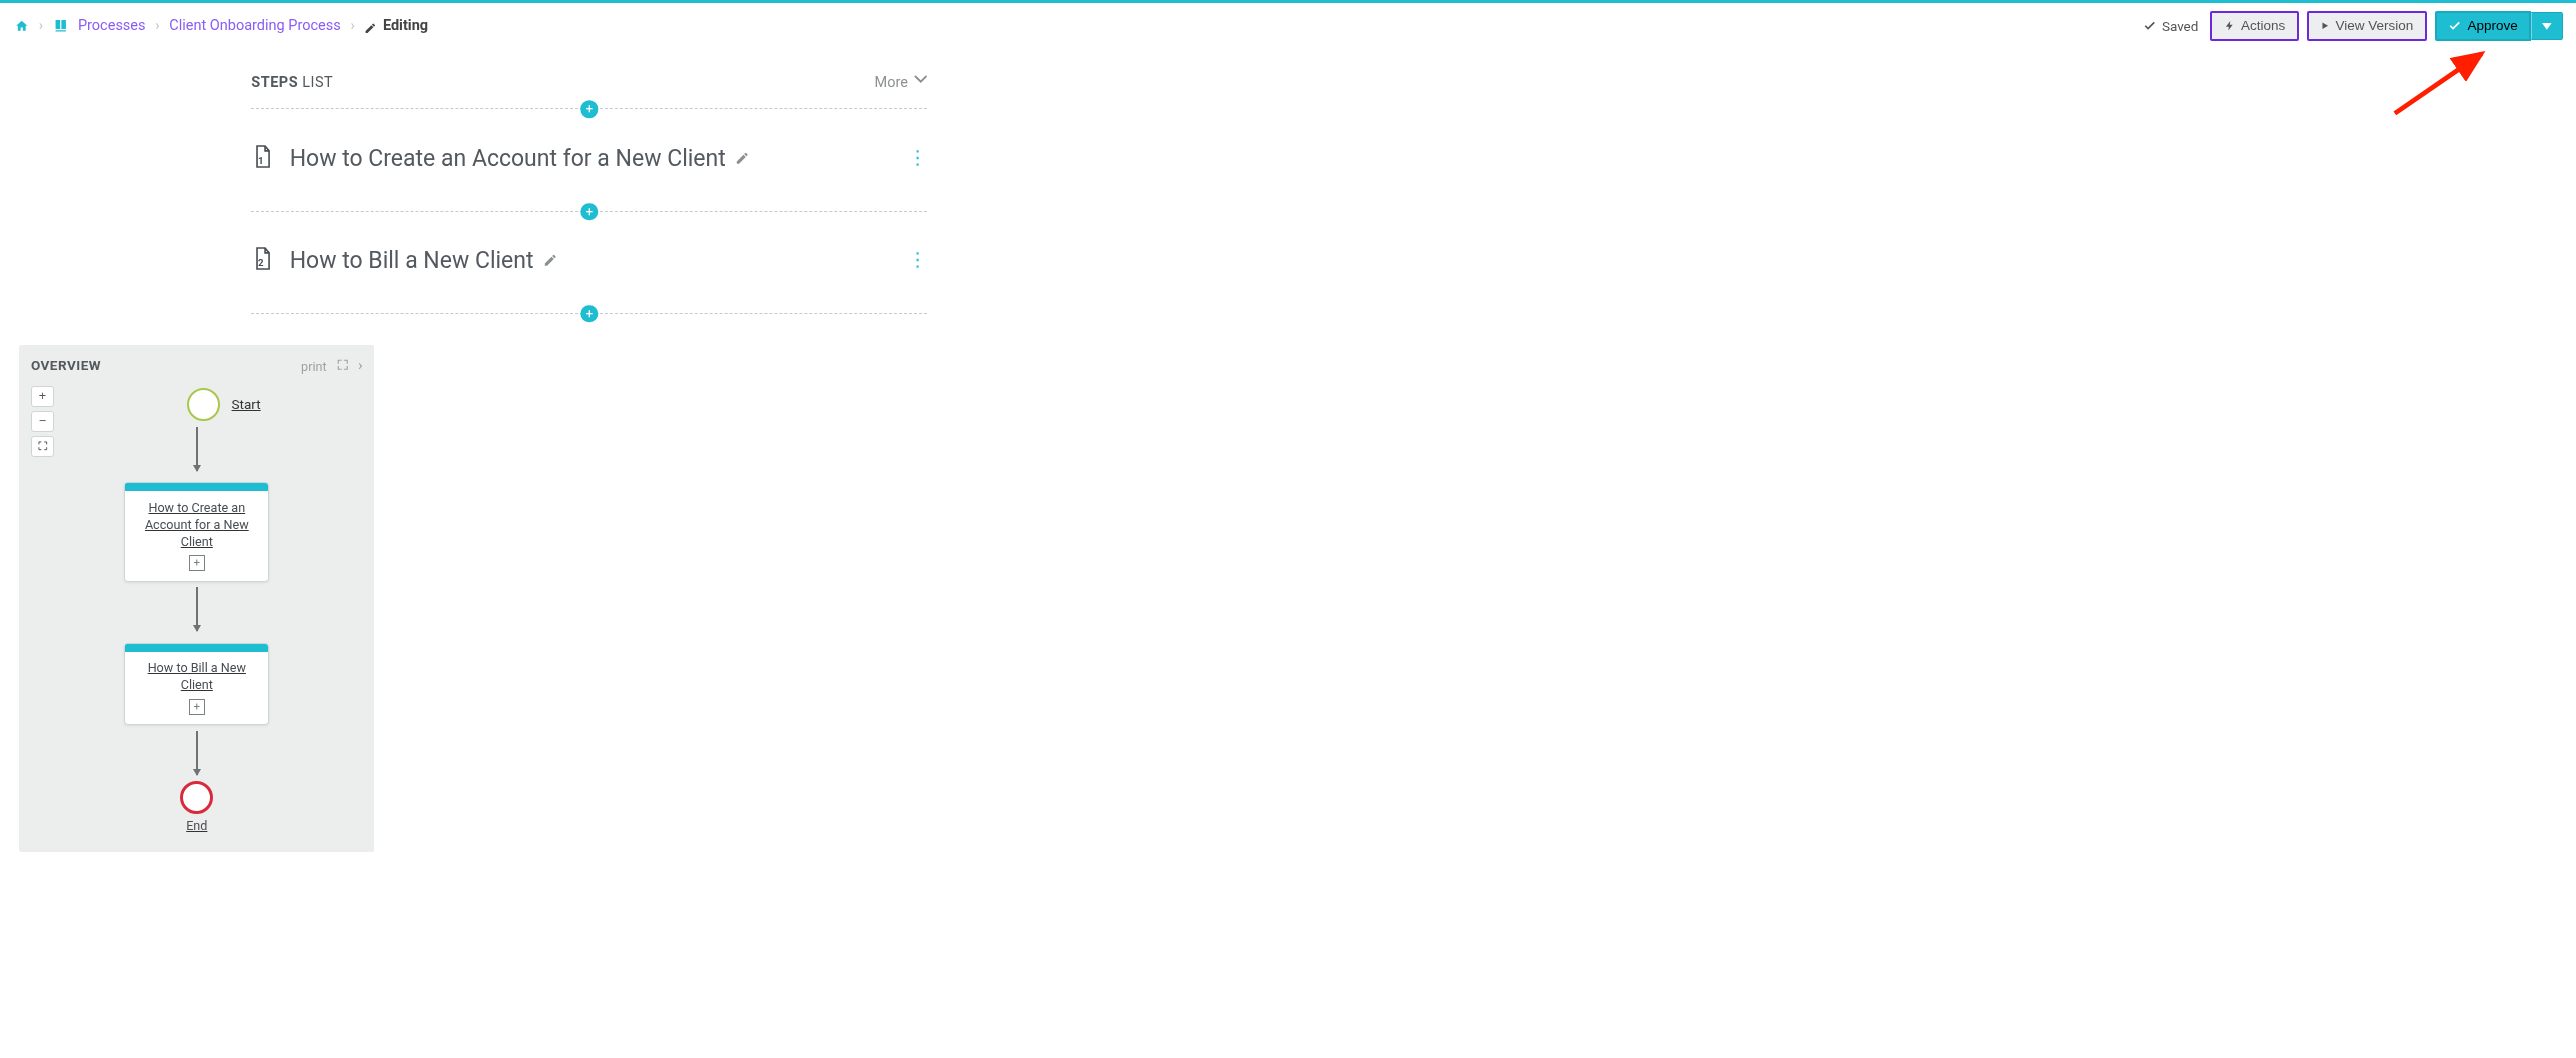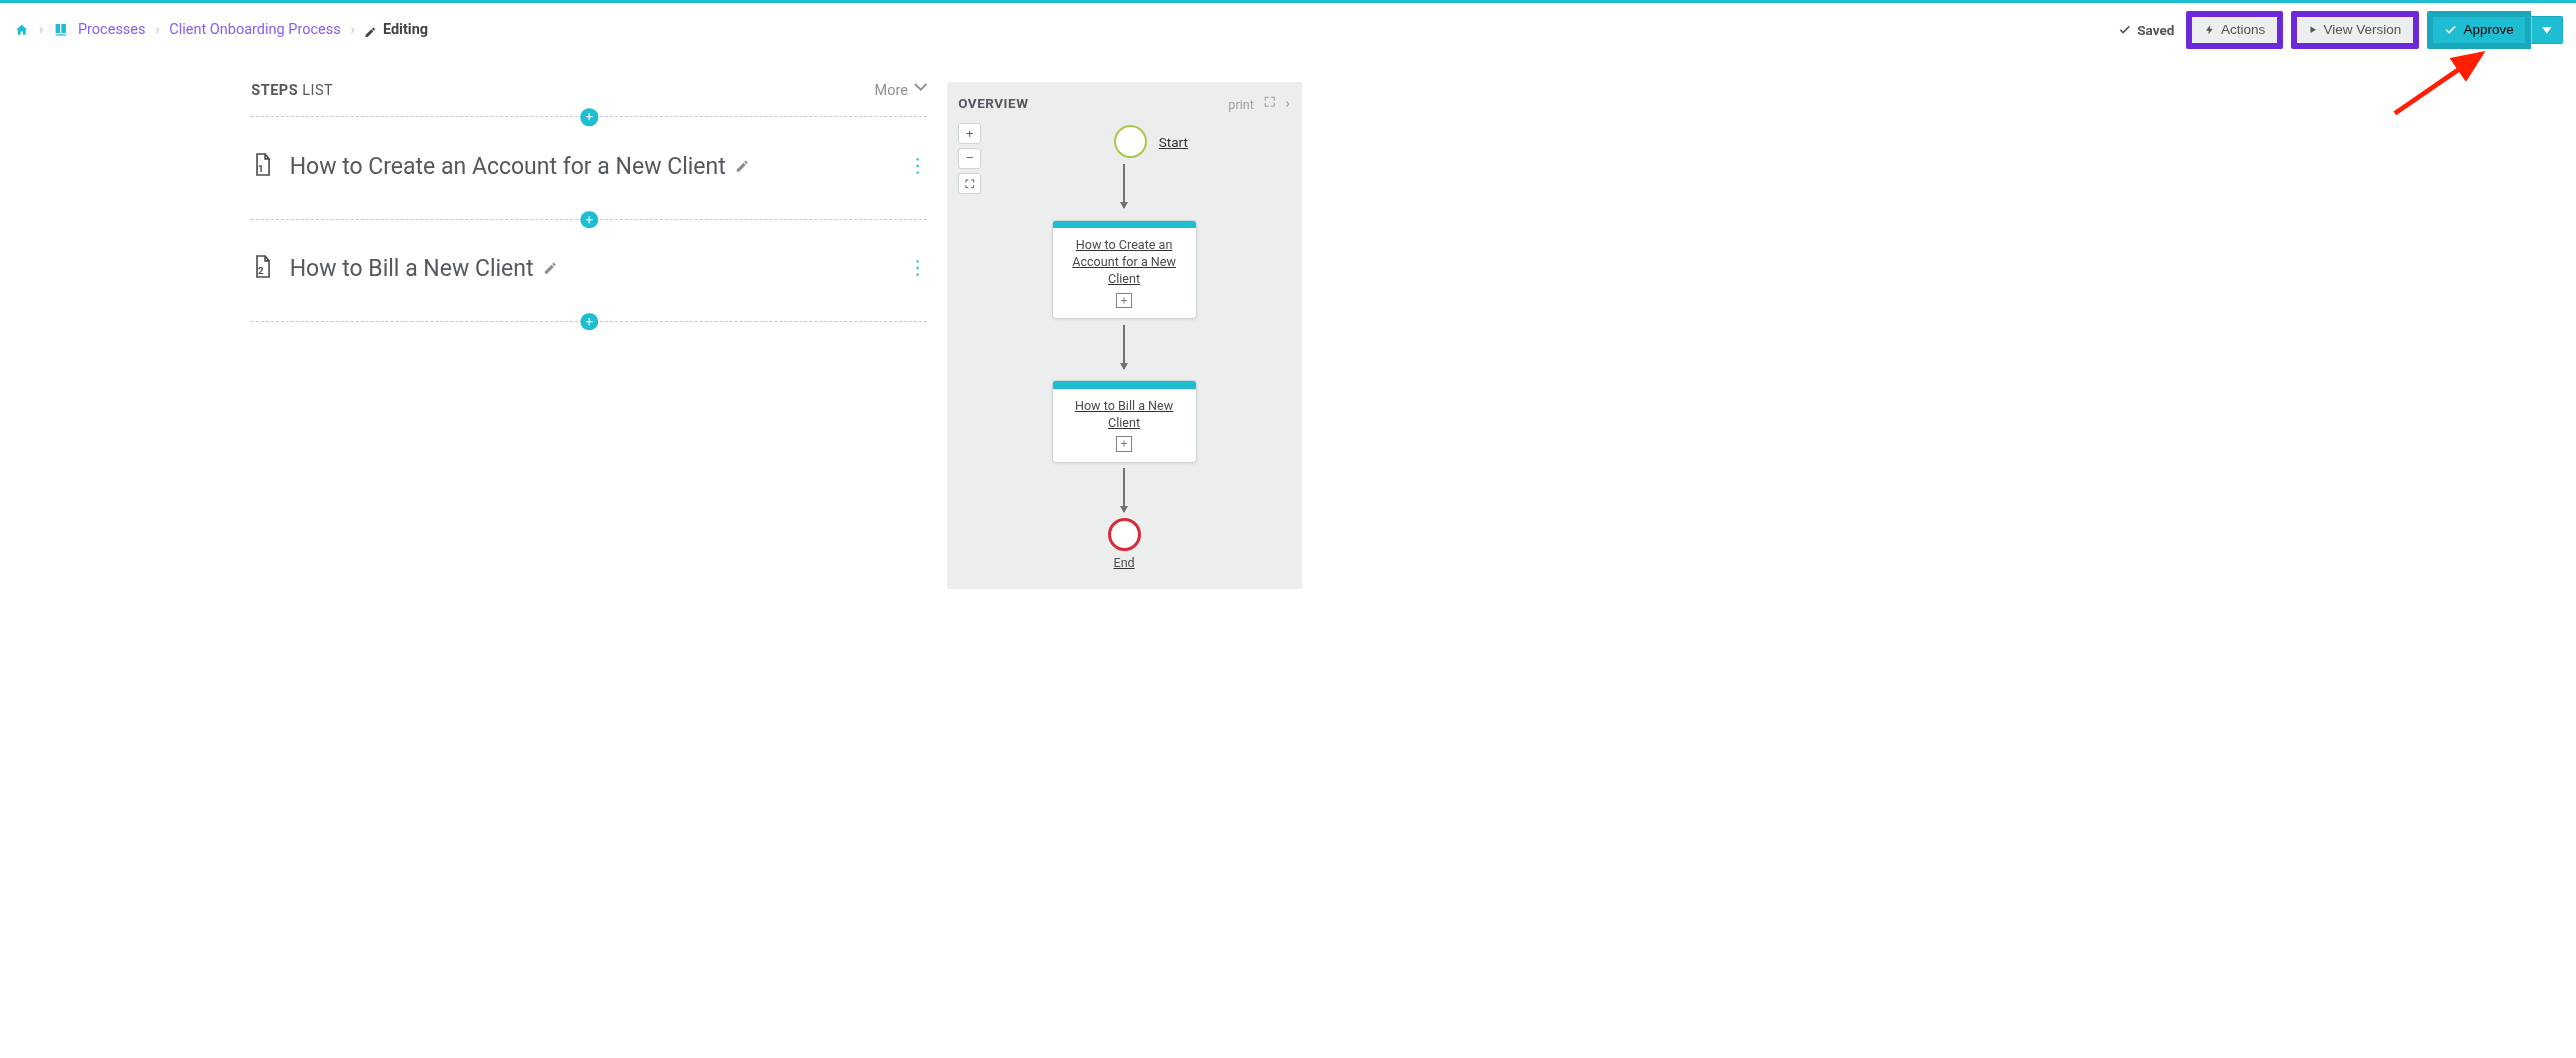--- a/index.html
+++ b/index.html
@@ -38,28 +38,27 @@
 .home-icon svg, .book-icon svg, .pencil-icon svg { display: block; }
 
 .top-actions { display: flex; align-items: center; gap: 7.7px; }
 .saved {
   display: flex;
   align-items: center;
   gap: 5.8px;
   color: #555;
   font-size: 13.5px;
   margin-right: 3.9px;
-  font-weight: bold;
 }
 .btn {
   display: inline-flex;
   align-items: center;
   gap: 5.8px;
   background: #eceeef;
-  border: 6px solid #6d28d9;
+  border: 2px solid #6d28d9;
   border-radius: 1.9px;
   padding: 5.8px 11.6px;
   color: #555;
   font-size: 13.5px;
   cursor: pointer;
 }
 .btn-approve {
   background: #1fbdd2;
   border-color: #18a9bc;
   color: #000000;
@@ -73,20 +72,21 @@
   border-radius: 0 1.9px 1.9px 0;
   margin-left: -7.7px;
   cursor: pointer;
 }
 
 
 .main {
   display: flex;
   gap: 19.3px;
   padding: 19.3px 19.3px 39px 19.3px;
+  flex-direction: column;
 }
 
 
 .steps-panel {
   flex: 1 1 auto;
   max-width: 676px;
   margin-left: 232px;
 }
 .steps-header {
   display: flex;

